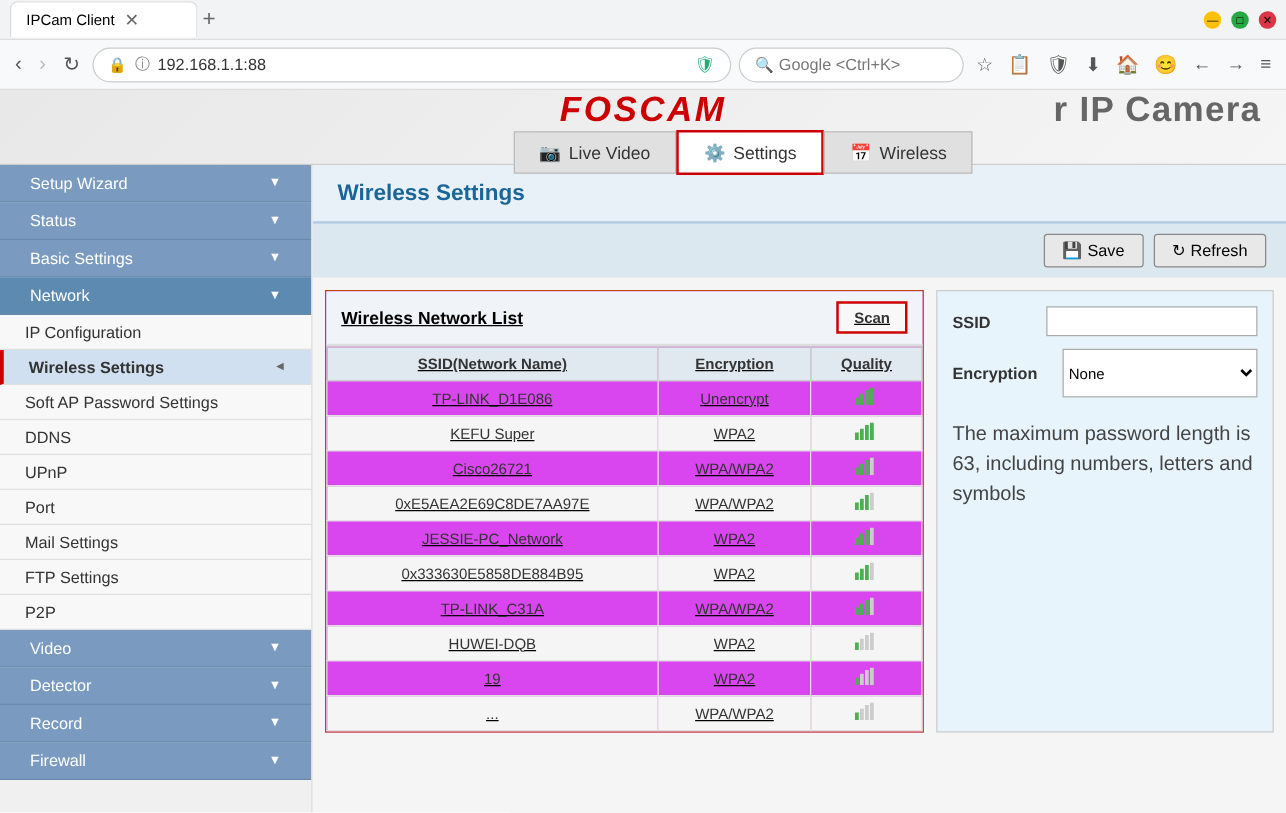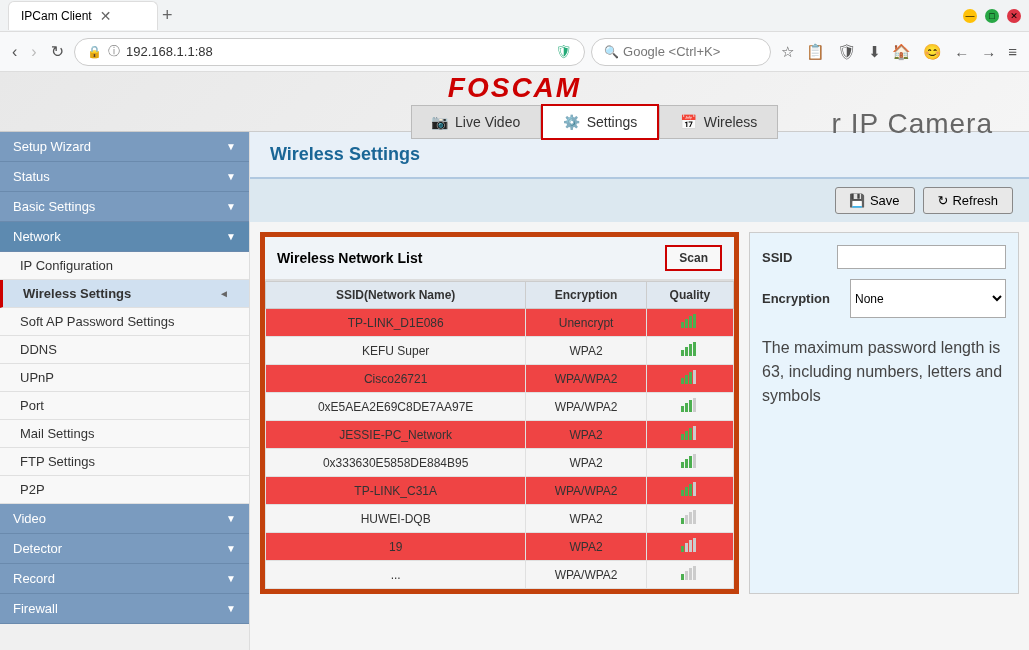--- a/index.html
+++ b/index.html
@@ -115,47 +115,46 @@
       font-size: 14px;
       color: #333;
     }
     .header-nav-btn.active {
       background: #fff;
       border: 2px solid #cc0000;
       color: #333;
     }
     .header-title {
       position: absolute;
-      right: 36px;
+      right: 20px;
       font-size: 28px;
-      font-weight: normal;
+      font-weight: bold;
       color: #666;
       letter-spacing: 1px;
-      margin-top: 36px;
     }
 
     
     .app-content {
       display: flex;
       flex: 1;
       overflow: hidden;
     }
 
     
     .sidebar {
       width: 250px;
       background: #f0f0f0;
       border-right: 1px solid #ddd;
       overflow-y: auto;
       flex-shrink: 0;
     }
     .sidebar-item-group {
       background: #7a9bbf;
       color: #fff;
-      padding: 7px 13px;
+      padding: 7px 24px;
       font-size: 13px;
       display: flex;
       align-items: center;
       justify-content: space-between;
       cursor: pointer;
       border-bottom: 1px solid #6a8aad;
     }
     .sidebar-item-group.active { background: #5d8ab0; }
     .sidebar-sub-item {
       padding: 6px 20px;
@@ -209,22 +208,23 @@
 
     .content-area {
       display: flex;
       padding: 10px;
       gap: 10px;
     }
 
     
     .wifi-list-panel {
       flex: 1;
-      background: #ef4444;
-      border: 5px solid #c2410c;
+      background: #d946ef;
+      border: 1px solid #c2410c;
+      text-decoration: underline;
     }
     .wifi-list-header {
       display: flex;
       align-items: center;
       justify-content: space-between;
       padding: 8px 12px;
       border-bottom: 2px solid #ddd;
       background: #f0f4f8;
     }
     .wifi-list-title {

